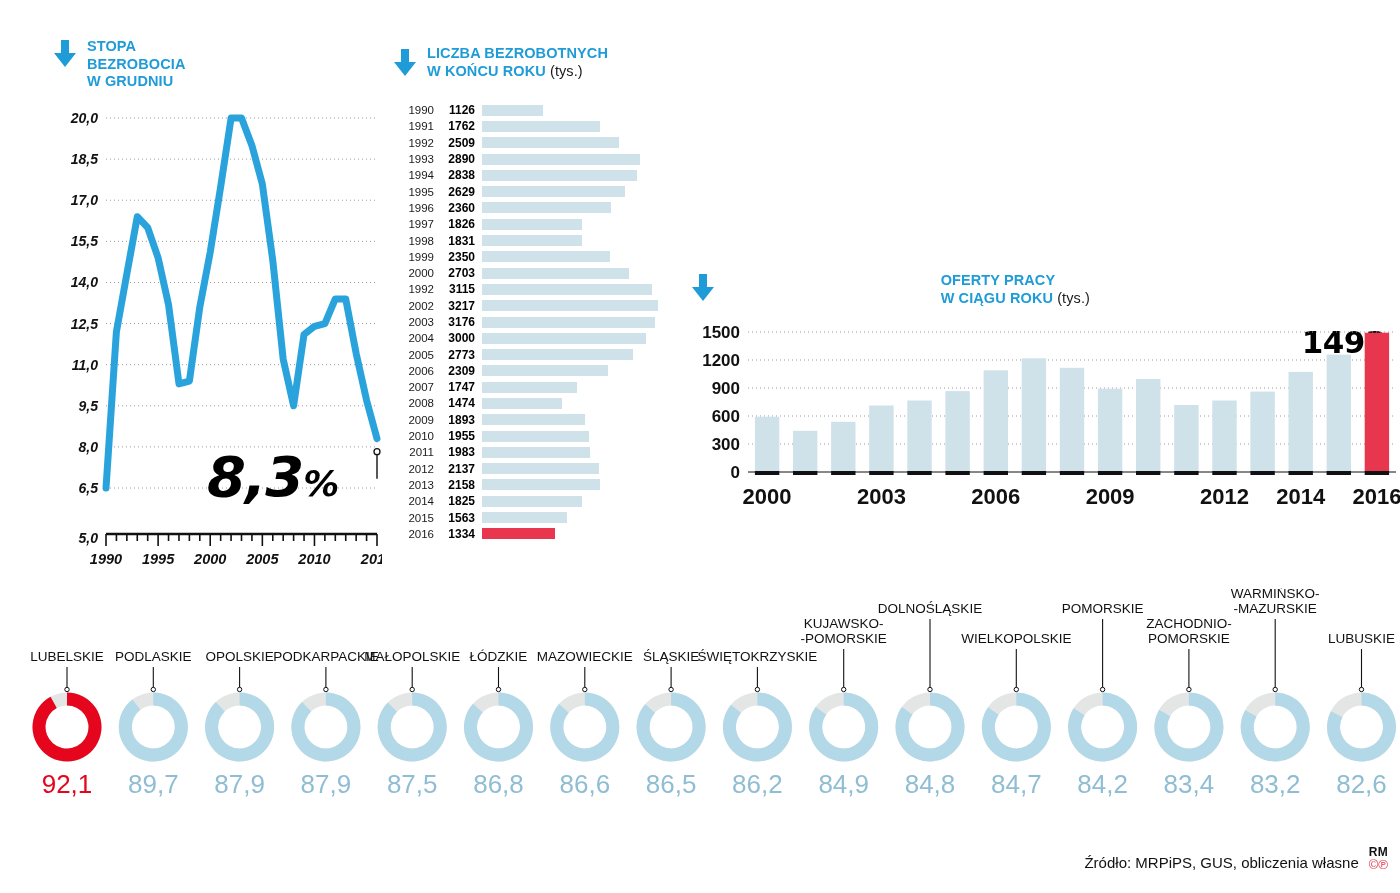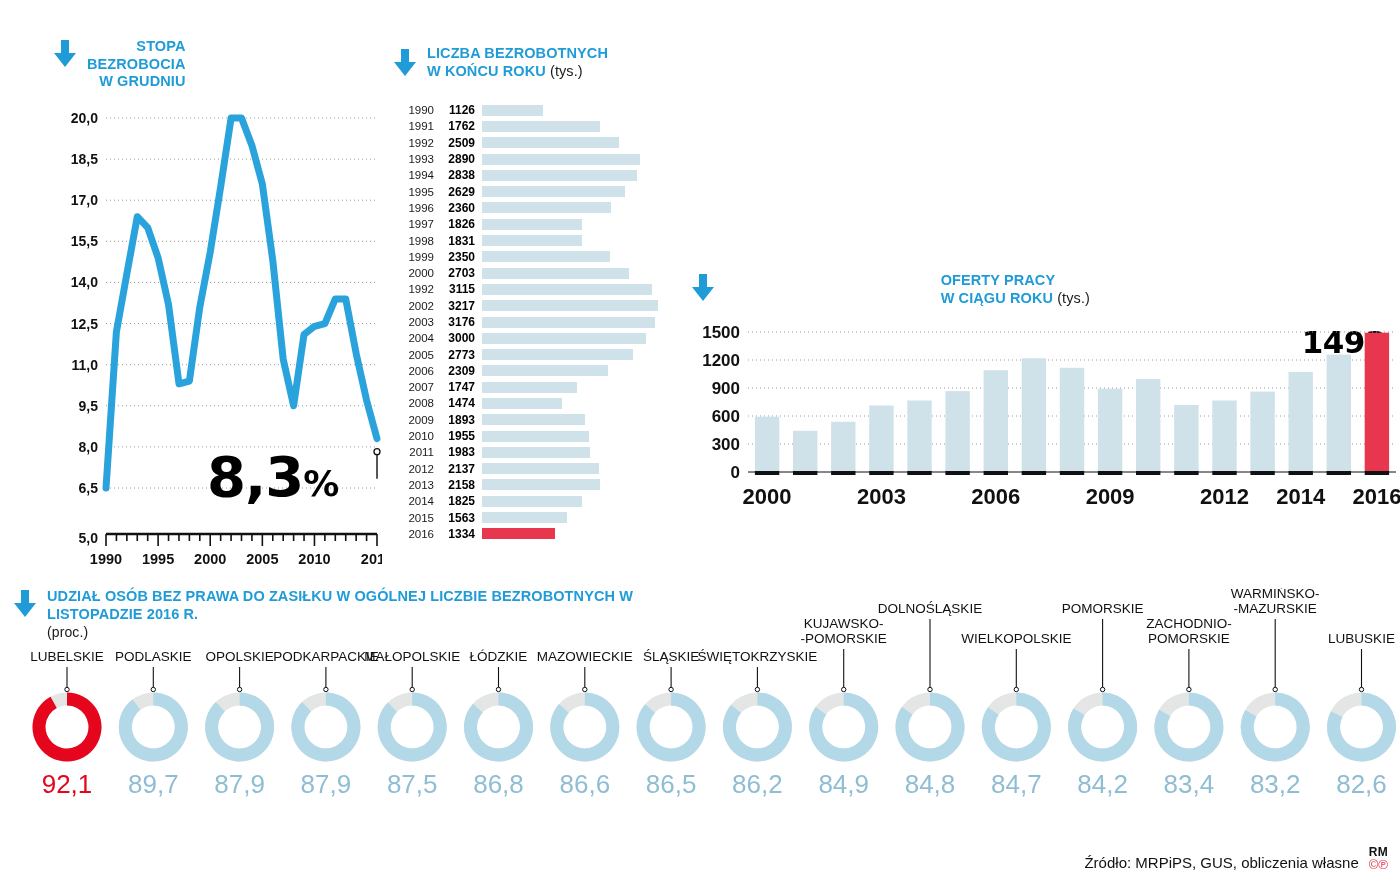--- a/index.html
+++ b/index.html
@@ -27,22 +27,22 @@
   }
   .hdr-text .unit {
     color: #1a1a1a;
     font-weight: normal;
     text-transform: none;
     font-size: 14.5px;
   }
 
   
   #line-panel { left: 52px; top: 38px; width: 340px; height: 540px; }
-  #line-title { width: 230px; text-align: right; }
-  #line-chart-wrap { position: absolute; left: 0; top: 68px; width: 330px; height: 470px; }
+  #line-title { width: 230px; }
+  #line-chart-wrap { position: absolute; left: 0; top: 68px; width: 330px; height: 470px; font-style: italic; }
   #line-svg { position: absolute; left: 0; top: 0; }
   .big-value {
     position: absolute;
     left: 155px; top: 338px;
     font-size: 56px;
     font-weight: bold;
     letter-spacing: -1px;
     color: #000;
     font-family: "DejaVu Sans", sans-serif;
   }
@@ -426,29 +426,20 @@
       <text x="191.41176470588235" y="180" text-anchor="middle" font-size="22" font-weight="bold" fill="#111" font-family="&quot;Liberation Sans&quot;,sans-serif">2003</text>
       <text x="305.7647058823529" y="180" text-anchor="middle" font-size="22" font-weight="bold" fill="#111" font-family="&quot;Liberation Sans&quot;,sans-serif">2006</text>
       <text x="420.11764705882354" y="180" text-anchor="middle" font-size="22" font-weight="bold" fill="#111" font-family="&quot;Liberation Sans&quot;,sans-serif">2009</text>
       <text x="534.470588235294" y="180" text-anchor="middle" font-size="22" font-weight="bold" fill="#111" font-family="&quot;Liberation Sans&quot;,sans-serif">2012</text>
       <text x="610.7058823529411" y="180" text-anchor="middle" font-size="22" font-weight="bold" fill="#111" font-family="&quot;Liberation Sans&quot;,sans-serif">2014</text>
       <text x="686.9411764705882" y="180" text-anchor="middle" font-size="22" font-weight="bold" fill="#111" font-family="&quot;Liberation Sans&quot;,sans-serif">2016</text>
     </svg>
 </div>
 
 <div class="panel" id="donut-panel">
-  <div class="hdr" id="donut-title">
-    <svg class="arrow-icon" width="26" height="30" viewBox="0 0 26 30">
-      <path d="M9 1 h8 v13 h7 L13 28 L2 14 h7 z" fill="#1f9cd8"></path>
-    </svg>
-    <div class="hdr-text">
-      <span>UDZIAŁ OSÓB BEZ PRAWA DO ZASIŁKU W OGÓLNEJ LICZBIE BEZROBOTNYCH W LISTOPADZIE 2016 R.</span>
-      <span class="sub">(proc.)</span>
-    </div>
-  </div>
   <svg id="donut-svg" width="1388" height="230" viewBox="0 0 1388 230">
       <path d="M55 104.5 A34.5 34.5 0 1 1 54.99655000000575 104.5000001725 L54.99785000000358 117.5000001075 A21.5 21.5 0 1 0 55 117.5 Z" fill="#e4e6e6"></path>
       <path d="M55 104.5 A34.5 34.5 0 1 1 38.56978197345609 108.66358729842582 L44.7608786211393 120.09469933090304 A21.5 21.5 0 1 0 55 117.5 Z" fill="#e5051c"></path>
       <text x="55" y="205" text-anchor="middle" font-size="26" fill="#e5051c" font-family="&quot;Liberation Sans&quot;,sans-serif">92,1</text>
       <line x1="55" y1="79" x2="55" y2="102.5" stroke="#111" stroke-width="1.1"></line>
       <circle cx="55" cy="101.5" r="2.2" fill="#fff" stroke="#111" stroke-width="1"></circle>
       <text x="55" y="73" text-anchor="middle" font-size="13.5" fill="#111" font-family="&quot;Liberation Sans&quot;,sans-serif">LUBELSKIE</text>
       <path d="M141.3 104.5 A34.5 34.5 0 1 1 141.29655000000577 104.5000001725 L141.2978500000036 117.5000001075 A21.5 21.5 0 1 0 141.3 117.5 Z" fill="#e4e6e6"></path>
       <path d="M141.3 104.5 A34.5 34.5 0 1 1 120.49893081172866 111.4760918359193 L128.337014853686 121.84741954992072 A21.5 21.5 0 1 0 141.3 117.5 Z" fill="#b3d8e8"></path>
       <text x="141.3" y="205" text-anchor="middle" font-size="26" fill="#8fbdd4" font-family="&quot;Liberation Sans&quot;,sans-serif">89,7</text>

